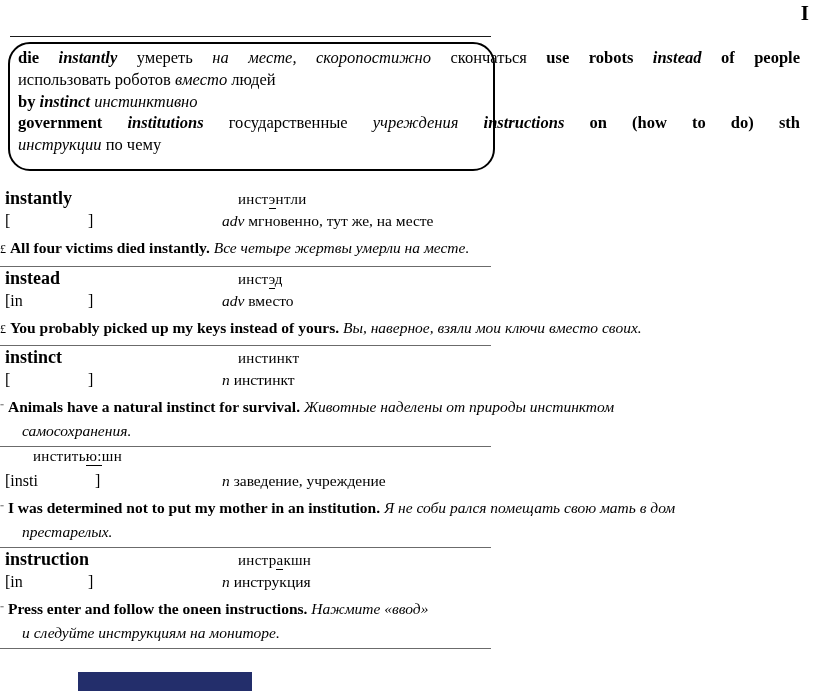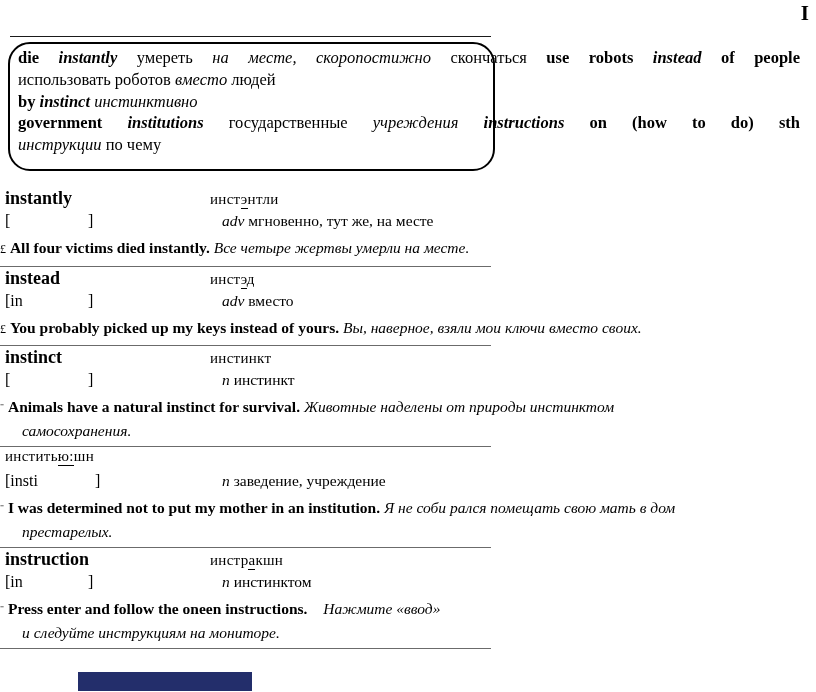--- a/index.html
+++ b/index.html
@@ -16,33 +16,33 @@
   .intro-text { position:absolute; top:7px; left:18px; width:782px;
                 font-size:16.5px; line-height:21.8px; }
   .jl { text-align:justify; text-align-last:justify; }
   .s-b  { font-weight:bold; }
   .s-bi { font-weight:bold; font-style:italic; }
   .s-i  { font-style:italic; }
 
   .entries { position:absolute; top:188px; left:0; width:816px; }
   .head-row { display:flex; align-items:baseline; padding-left:5px; height:24px; }
   .headword { font-size:18px; font-weight:bold; width:205px; }
-  .transcription { font-size:15px; letter-spacing:0.3px; }
+  .transcription { font-size:15px; letter-spacing:0.3px;margin-left:28px; }
   .stress { border-bottom:1.5px solid #000; padding-bottom:1px; }
   .brack-row { display:flex; align-items:baseline; padding-left:5px; height:23px; }
   .brack { position:relative; width:205px; font-size:16px; }
   .br-close { position:absolute; left:83px; }
   .e4 .br-close { left:90px; }
   .posline { font-size:15.5px; }
   .pos { font-style:italic;margin-left:12px; }
   .example { width:800px; font-size:15.5px; line-height:21.5px; margin-top:2px; }
   .marker { font-size:12px; }
   .ex-en { font-weight:bold; }
   .ex-ru { font-style:italic; }
-  .e5 .ex-ru { margin-left:12px; }
+  .e5 .ex-ru { margin-left:0; }
   .ex-line2 { font-style:italic; font-size:15.5px; line-height:21.5px; padding-left:22px; }
   .sep { border:0; border-top:1px solid #6b6b6b; width:491px; margin:5px 0 1px 0; }
 
   .footer-bar { position:absolute; left:78px; top:672px; width:174px; height:19px; }
 </style>
 </head>
 <body>
 
 <div class="page">
 
@@ -116,21 +116,21 @@
       <hr class="sep">
     </section>
 
     <section class="entry e5">
       <div class="head-row">
         <h2 class="headword">instruction</h2>
         <div class="transcription"><span>инстр</span><span class="stress">а</span><span>кшн</span></div>
       </div>
       <div class="brack-row">
         <div class="brack"><span>[</span><span>in</span><span class="br-close">]</span></div>
-        <div class="posline"><span class="pos">n</span> <span>инстинктом</span></div>
+        <div class="posline"><span class="pos">n</span> <span>инструкция</span></div>
       </div>
       <div class="example"><span class="marker">⁻</span> <span class="ex-en">Press enter and follow the oneen instructions.</span> <span class="ex-ru">Нажмите «ввод»</span></div>
       <div class="ex-line2">и следуйте инструкциям на мониторе.</div>
       <hr class="sep">
     </section>
 
   </div>
 
   <div class="footer-bar" style="background: rgb(35, 46, 107);"></div>
 

